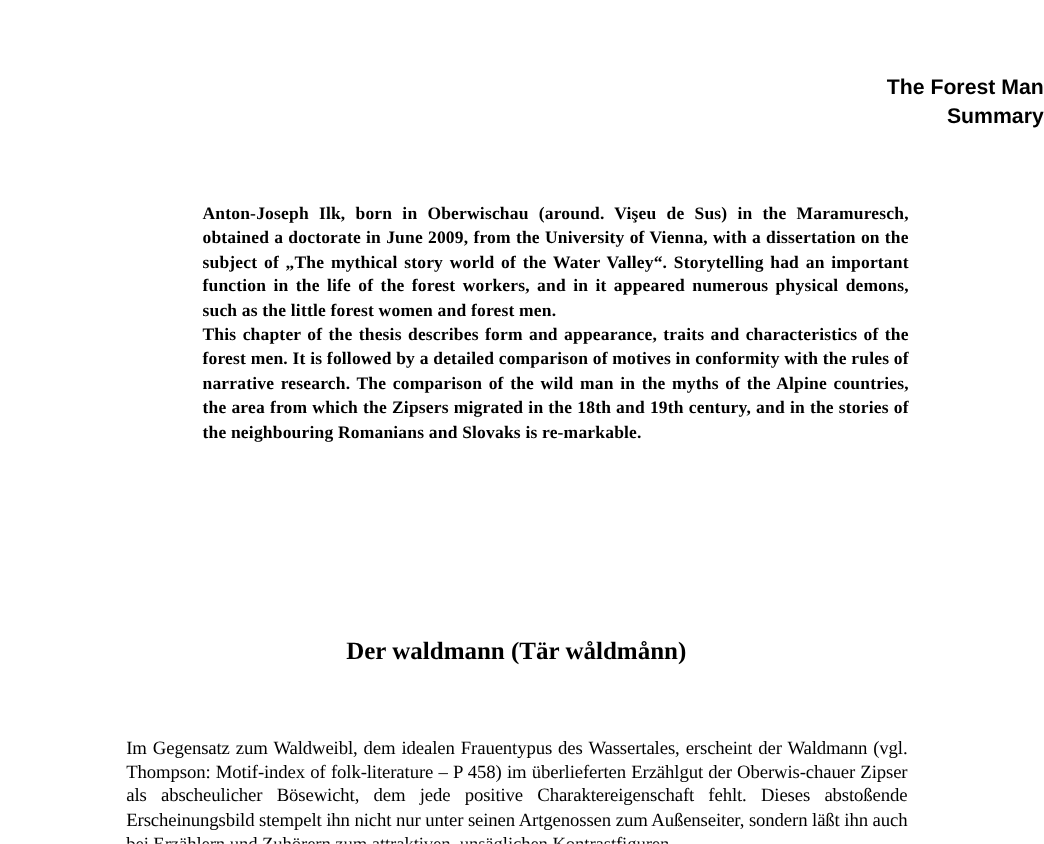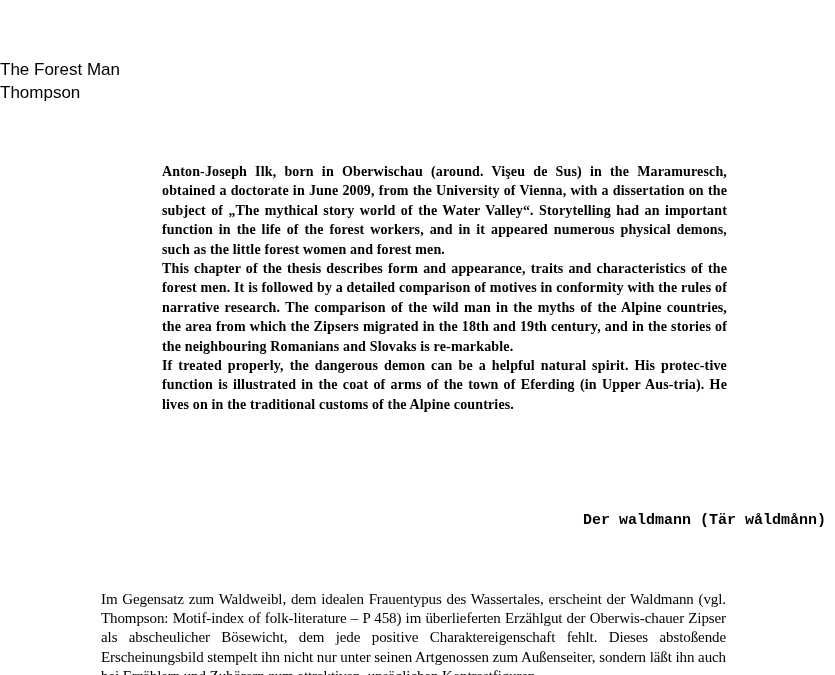--- a/index.html
+++ b/index.html
@@ -1,46 +1,45 @@
 <!DOCTYPE html>
 <html><head>
 <meta charset="utf-8">
 <style>
   html, body { margin: 0; padding: 0; background: #ffffff; }
   body { width: 835px; height: 675px; overflow: hidden; position: relative; color: #000; }
   .title {
-    position: absolute; left: 0; width: 835px; text-align: left;
-    font-family: "Liberation Sans", sans-serif; font-weight: normal; font-size: 17px; line-height: 22px;
+    position: absolute; left: 0; width: 835px; text-align: right;
+    font-family: "Liberation Sans", sans-serif; font-weight: bold; font-size: 17px; line-height: 22px;
   }
   .summary-block {
     position: absolute; left: 131px; top: 162px; width: 565px;
     font-family: "Liberation Serif", serif; font-weight: bold; font-size: 14px; line-height: 19.4px;
     text-align: justify; letter-spacing: 0.15px; margin-left: 31px;
   }
   .summary-block p { margin: 0; }
   .heading2 {
-    position: absolute; left: 0; top: 510px; width: 826px; text-align: right;
-    font-family: Liberation Mono, monospace; font-weight: bold; font-size: 15px; line-height: 22px;
+    position: absolute; left: 0; top: 510px; width: 826px; text-align: center;
+    font-family: Liberation Serif, serif; font-weight: bold; font-size: 20px; line-height: 22px;
   }
   .body-text {
     position: absolute; left: 101px; top: 590px; width: 625px;
     font-family: "Liberation Serif", serif; font-size: 15px; line-height: 19.2px;
     text-align: justify; letter-spacing: -0.1px;
   }
   .body-text p { margin: 0; }
 </style>
 </head>
 <body>
 
 <div class="title" style="top:59px;">The Forest Man</div>
-<div class="title" style="top:82px;">Thompson</div>
+<div class="title" style="top:82px;">Summary</div>
 
 <div class="summary-block">
   <p>Anton-Joseph Ilk, born in Oberwischau (around. Vişeu de Sus) in the Maramuresch, obtained a doctorate in June 2009, from the University of Vienna, with a dissertation on the subject of „The mythical story world of the Water Valley“. Storytelling had an important function in the life of the forest workers, and in it appeared numerous physical demons, such as the little forest women and forest men.</p>
   <p>This chapter of the thesis describes form and appearance, traits and characteristics of the forest men. It is followed by a detailed comparison of motives in conformity with the rules of narrative research. The comparison of the wild man in the myths of the Alpine countries, the area from which the Zipsers migrated in the 18th and 19th century, and in the stories of the neighbouring Romanians and Slovaks is re-markable.</p>
-  <p>If treated properly, the dangerous demon can be a helpful natural spirit. His protec-tive function is illustrated in the coat of arms of the town of Eferding (in Upper Aus-tria). He lives on in the traditional customs of the Alpine countries.</p>
 </div>
 
 <div class="heading2">Der waldmann (Tär wåldmånn)</div>
 
 <div class="body-text">
   <p>Im Gegensatz zum Waldweibl, dem idealen Frauentypus des Wassertales, erscheint der Waldmann (vgl. Thompson: Motif-index of folk-literature – P 458) im überlieferten Erzählgut der Oberwis-chauer Zipser als abscheulicher Bösewicht, dem jede positive Charaktereigenschaft fehlt. Dieses abstoßende Erscheinungsbild stempelt ihn nicht nur unter seinen Artgenossen zum Außenseiter, sondern läßt ihn auch bei Erzählern und Zuhörern zum attraktiven, unsäglichen Kontrastfiguren</p>
 </div>
 
 </body></html>

